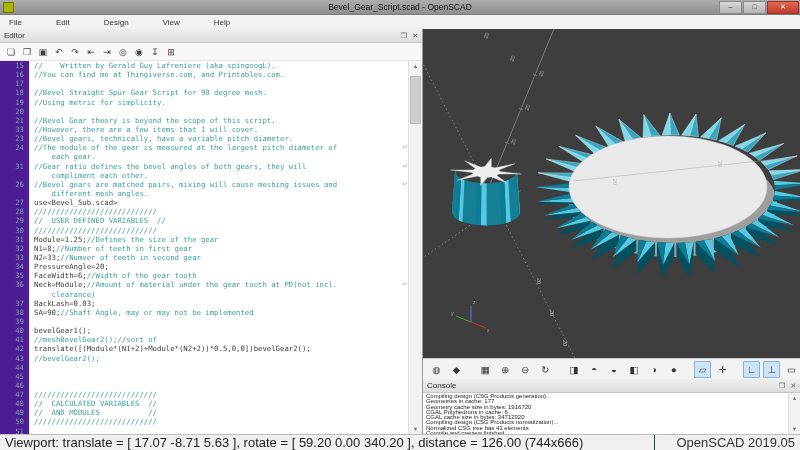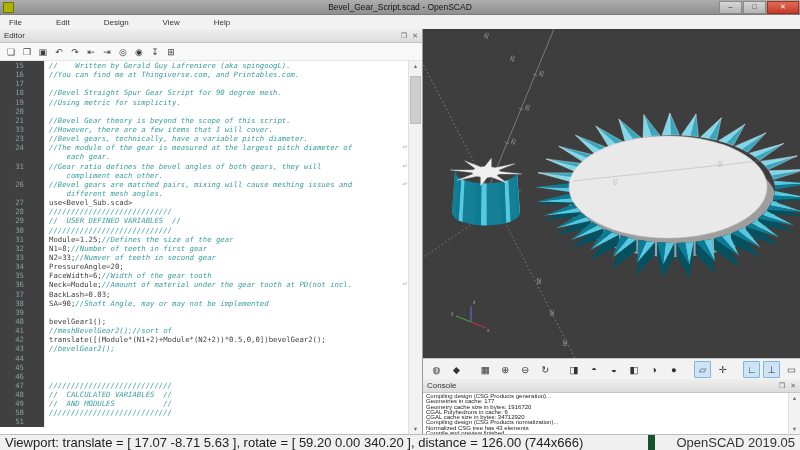--- a/index.html
+++ b/index.html
@@ -20,44 +20,44 @@
   .left{width:422px;border-right:1px solid #9a9a9a;display:flex;flex-direction:column;background:#fff;}
   .right{flex:1;display:flex;flex-direction:column;min-width:0;}
   .panel-header{height:13px;background:linear-gradient(#efefef,#dcdcdc);border-bottom:1px solid #c5c5c5;display:flex;align-items:center;padding:0 4px;font-size:8px;color:#333;flex:none;}
   .ph-btns{margin-left:auto;display:flex;gap:5px;color:#666;font-size:7px;line-height:11px;}
   
   .ed-toolbar{height:17px;background:#f8f8f8;display:flex;align-items:center;gap:2px;padding-left:4px;border-bottom:1px solid #e6e6e6;flex:none;}
   .tbtn{width:14px;height:14px;font-size:9px;line-height:14px;text-align:center;color:#3d3d3d;}
   .code-wrap{flex:1;position:relative;overflow:hidden;background:#fff;}
   .code-rows{position:absolute;left:0;top:0;right:13px;}
   .crow{height:9.15px;line-height:9.15px;display:flex;font-family:"DejaVu Sans Mono",monospace;font-size:7.3px;white-space:pre;}
-  .ln{width:24px;flex:none;text-align:right;padding-right:20px;color:#87a0a0;background:#404040;border-right:1px solid #e4ecee;}
+  .ln{width:24px;flex:none;text-align:right;padding-right:5px;color:#87a0a0;background:#4c1d95;border-right:1px solid #e4ecee;}
   .lc{flex:1;position:relative;padding-left:4px;overflow:hidden;}
-  .com{color:#3b9ea0;font-style:italic;}
+  .com{color:#3b9ea0;}
   .code{color:#3c3c3c;}
   .wrapmark{position:absolute;right:2px;top:0;color:#9a9a9a;font-size:7px;}
   .vscroll{position:absolute;right:0;top:0;bottom:0;width:13px;background:#f2f2f2;border-left:1px solid #e0e0e0;}
   .sb-arrow{height:11px;text-align:center;font-size:5.5px;color:#707070;line-height:11px;}
   .sb-arrow.bottom{position:absolute;bottom:0;left:0;right:0;}
   .sb-thumb{position:absolute;top:15px;left:1px;right:1px;height:46px;background:#cdcdcd;border:1px solid #bdbdbd;}
   
   .viewport{height:329px;position:relative;background:#3e3e3e;flex:none;overflow:hidden;}
   .viewport svg{position:absolute;left:0;top:0;}
   .vp-toolbar{height:20px;background:#f2f2f2;border-top:1px solid #c9c9c9;display:flex;align-items:center;padding-left:5px;gap:3px;flex:none;}
   .vbtn{width:15px;height:15px;font-size:9.5px;line-height:15px;text-align:center;color:#333;border:1px solid transparent;border-radius:1px;}
   .vbtn.active{background:#cde3f6;border-color:#84b3dd;}
   .vbtn.gap{margin-right:9px;}
   
   .console{flex:1;display:flex;flex-direction:column;background:#fff;min-height:0;}
   .console-body{flex:1;position:relative;overflow:hidden;padding:1px 3px 0 3px;}
   .cline{font-size:6px;line-height:5.3px;color:#222;}
   .con-scroll{position:absolute;right:0;top:0;bottom:0;width:11px;background:#f2f2f2;border-left:1px solid #e0e0e0;}
   
   .statusbar{position:absolute;bottom:0;left:0;right:0;height:15px;background:#f0f0f0;border-top:1px solid #bdbdbd;display:flex;align-items:center;font-size:13px;color:#222;padding:0 5px;}
-  .status-right{margin-left:auto;border-left:7px solid #14532d;padding-left:21px;color:#333;}
+  .status-right{margin-left:auto;border-left:1px solid #14532d;padding-left:21px;color:#333;}
 </style>
 </head>
 <body>
 
 <div id="app">
 
   <div class="titlebar">
     <div class="logo"></div>
     <div class="title">Bevel_Gear_Script.scad - OpenSCAD</div>
     <div class="winbtns">
@@ -118,20 +118,21 @@
             <div class="crow"><span class="ln">27</span><span class="lc"><span class="code">use&lt;Bevel_Sub.scad&gt;</span></span></div>
             <div class="crow"><span class="ln">28</span><span class="lc"><span class="com">////////////////////////////</span></span></div>
             <div class="crow"><span class="ln">29</span><span class="lc"><span class="com">//  USER DEFINED VARIABLES  //</span></span></div>
             <div class="crow"><span class="ln">30</span><span class="lc"><span class="com">////////////////////////////</span></span></div>
             <div class="crow"><span class="ln">31</span><span class="lc"><span class="code">Module=1.25;</span><span class="com">//Defines the size of the gear</span></span></div>
             <div class="crow"><span class="ln">32</span><span class="lc"><span class="code">N1=8;</span><span class="com">//Number of teeth in first gear</span></span></div>
             <div class="crow"><span class="ln">33</span><span class="lc"><span class="code">N2=33;</span><span class="com">//Numver of teeth in second gear</span></span></div>
             <div class="crow"><span class="ln">34</span><span class="lc"><span class="code">PressureAngle=20;</span></span></div>
             <div class="crow"><span class="ln">35</span><span class="lc"><span class="code">FaceWidth=6;</span><span class="com">//Width of the gear tooth</span></span></div>
             <div class="crow"><span class="ln">36</span><span class="lc"><span class="code">Neck=Module;</span><span class="com">//Amount of material under the gear tooth at PD(not incl.</span><span class="wrapmark">↩</span></span></div>
+            <div class="crow"><span class="ln"></span><span class="lc"><span class="com">    clearance)</span></span></div>
             <div class="crow"><span class="ln">37</span><span class="lc"><span class="code">BackLash=0.03;</span></span></div>
             <div class="crow"><span class="ln">38</span><span class="lc"><span class="code">SA=90;</span><span class="com">//Shaft Angle, may or may not be implemented</span></span></div>
             <div class="crow"><span class="ln">39</span><span class="lc"></span></div>
             <div class="crow"><span class="ln">40</span><span class="lc"><span class="code">bevelGear1();</span></span></div>
             <div class="crow"><span class="ln">41</span><span class="lc"><span class="com">//meshBevelGear2();//sort of</span></span></div>
             <div class="crow"><span class="ln">42</span><span class="lc"><span class="code">translate([(Module*(N1+2)+Module*(N2+2))*0.5,0,0])bevelGear2();</span></span></div>
             <div class="crow"><span class="ln">43</span><span class="lc"><span class="com">//bevelGear2();</span></span></div>
             <div class="crow"><span class="ln">44</span><span class="lc"></span></div>
             <div class="crow"><span class="ln">45</span><span class="lc"></span></div>
             <div class="crow"><span class="ln">46</span><span class="lc"></span></div>

